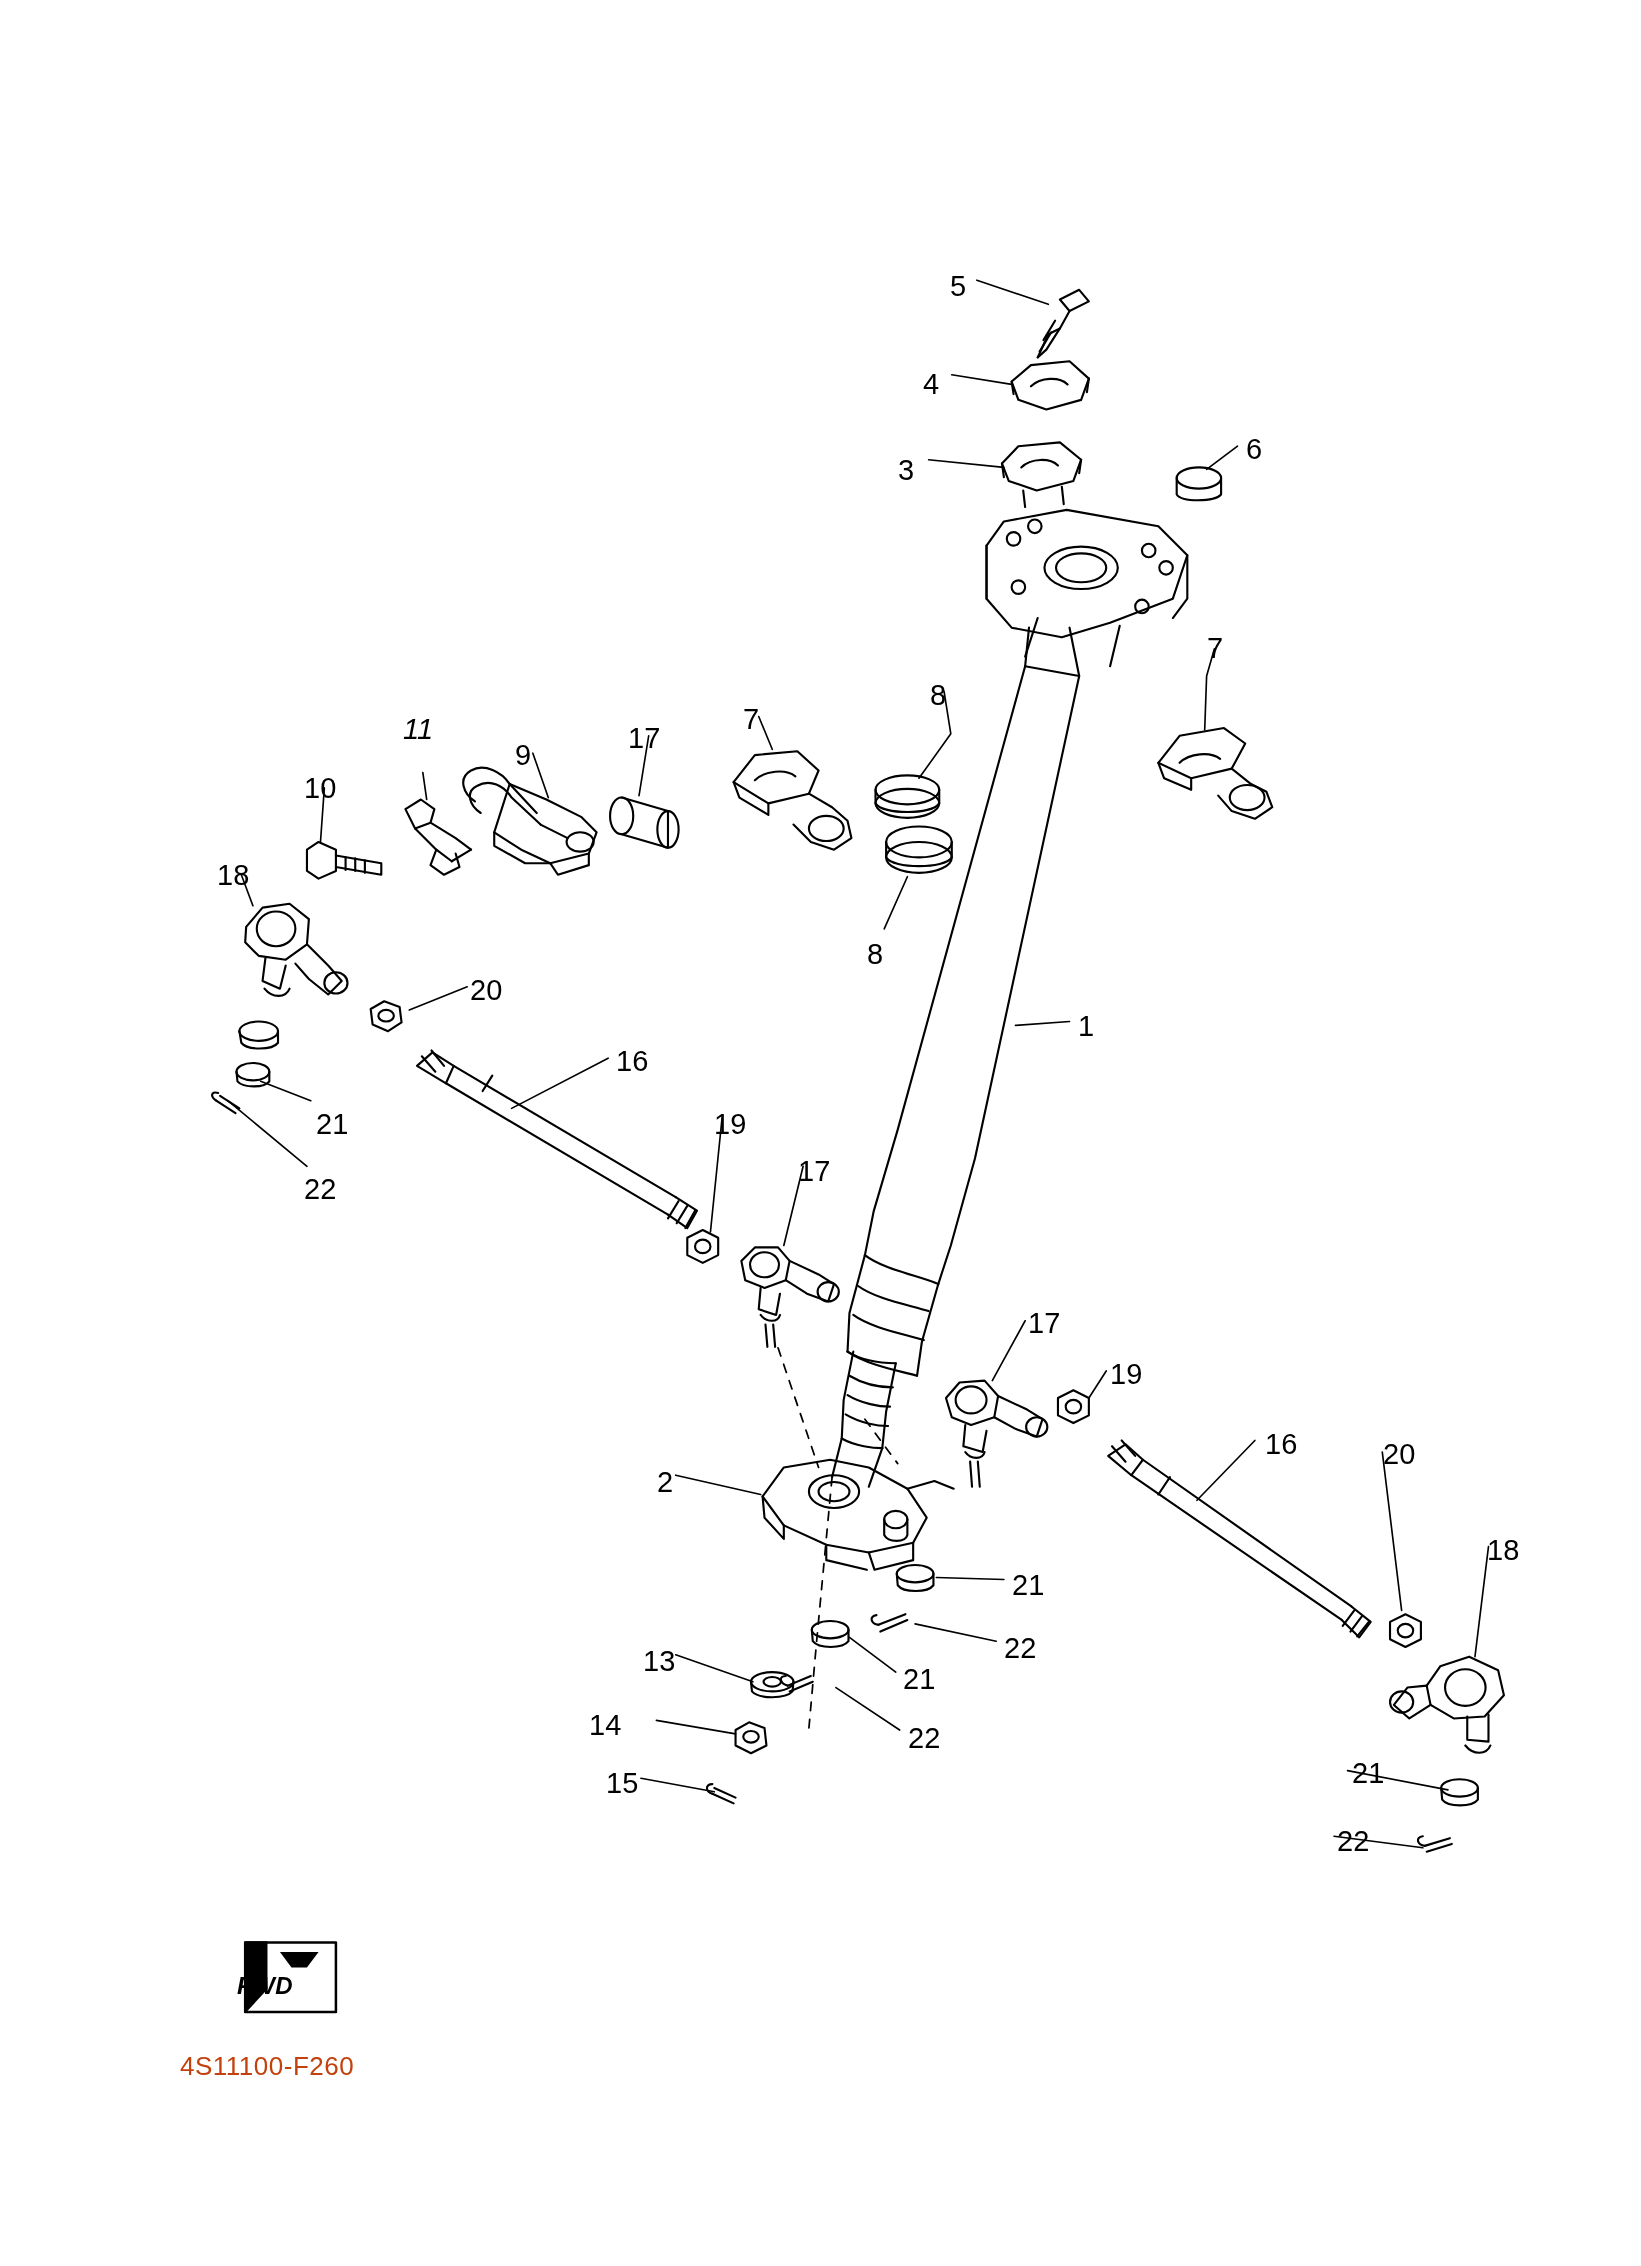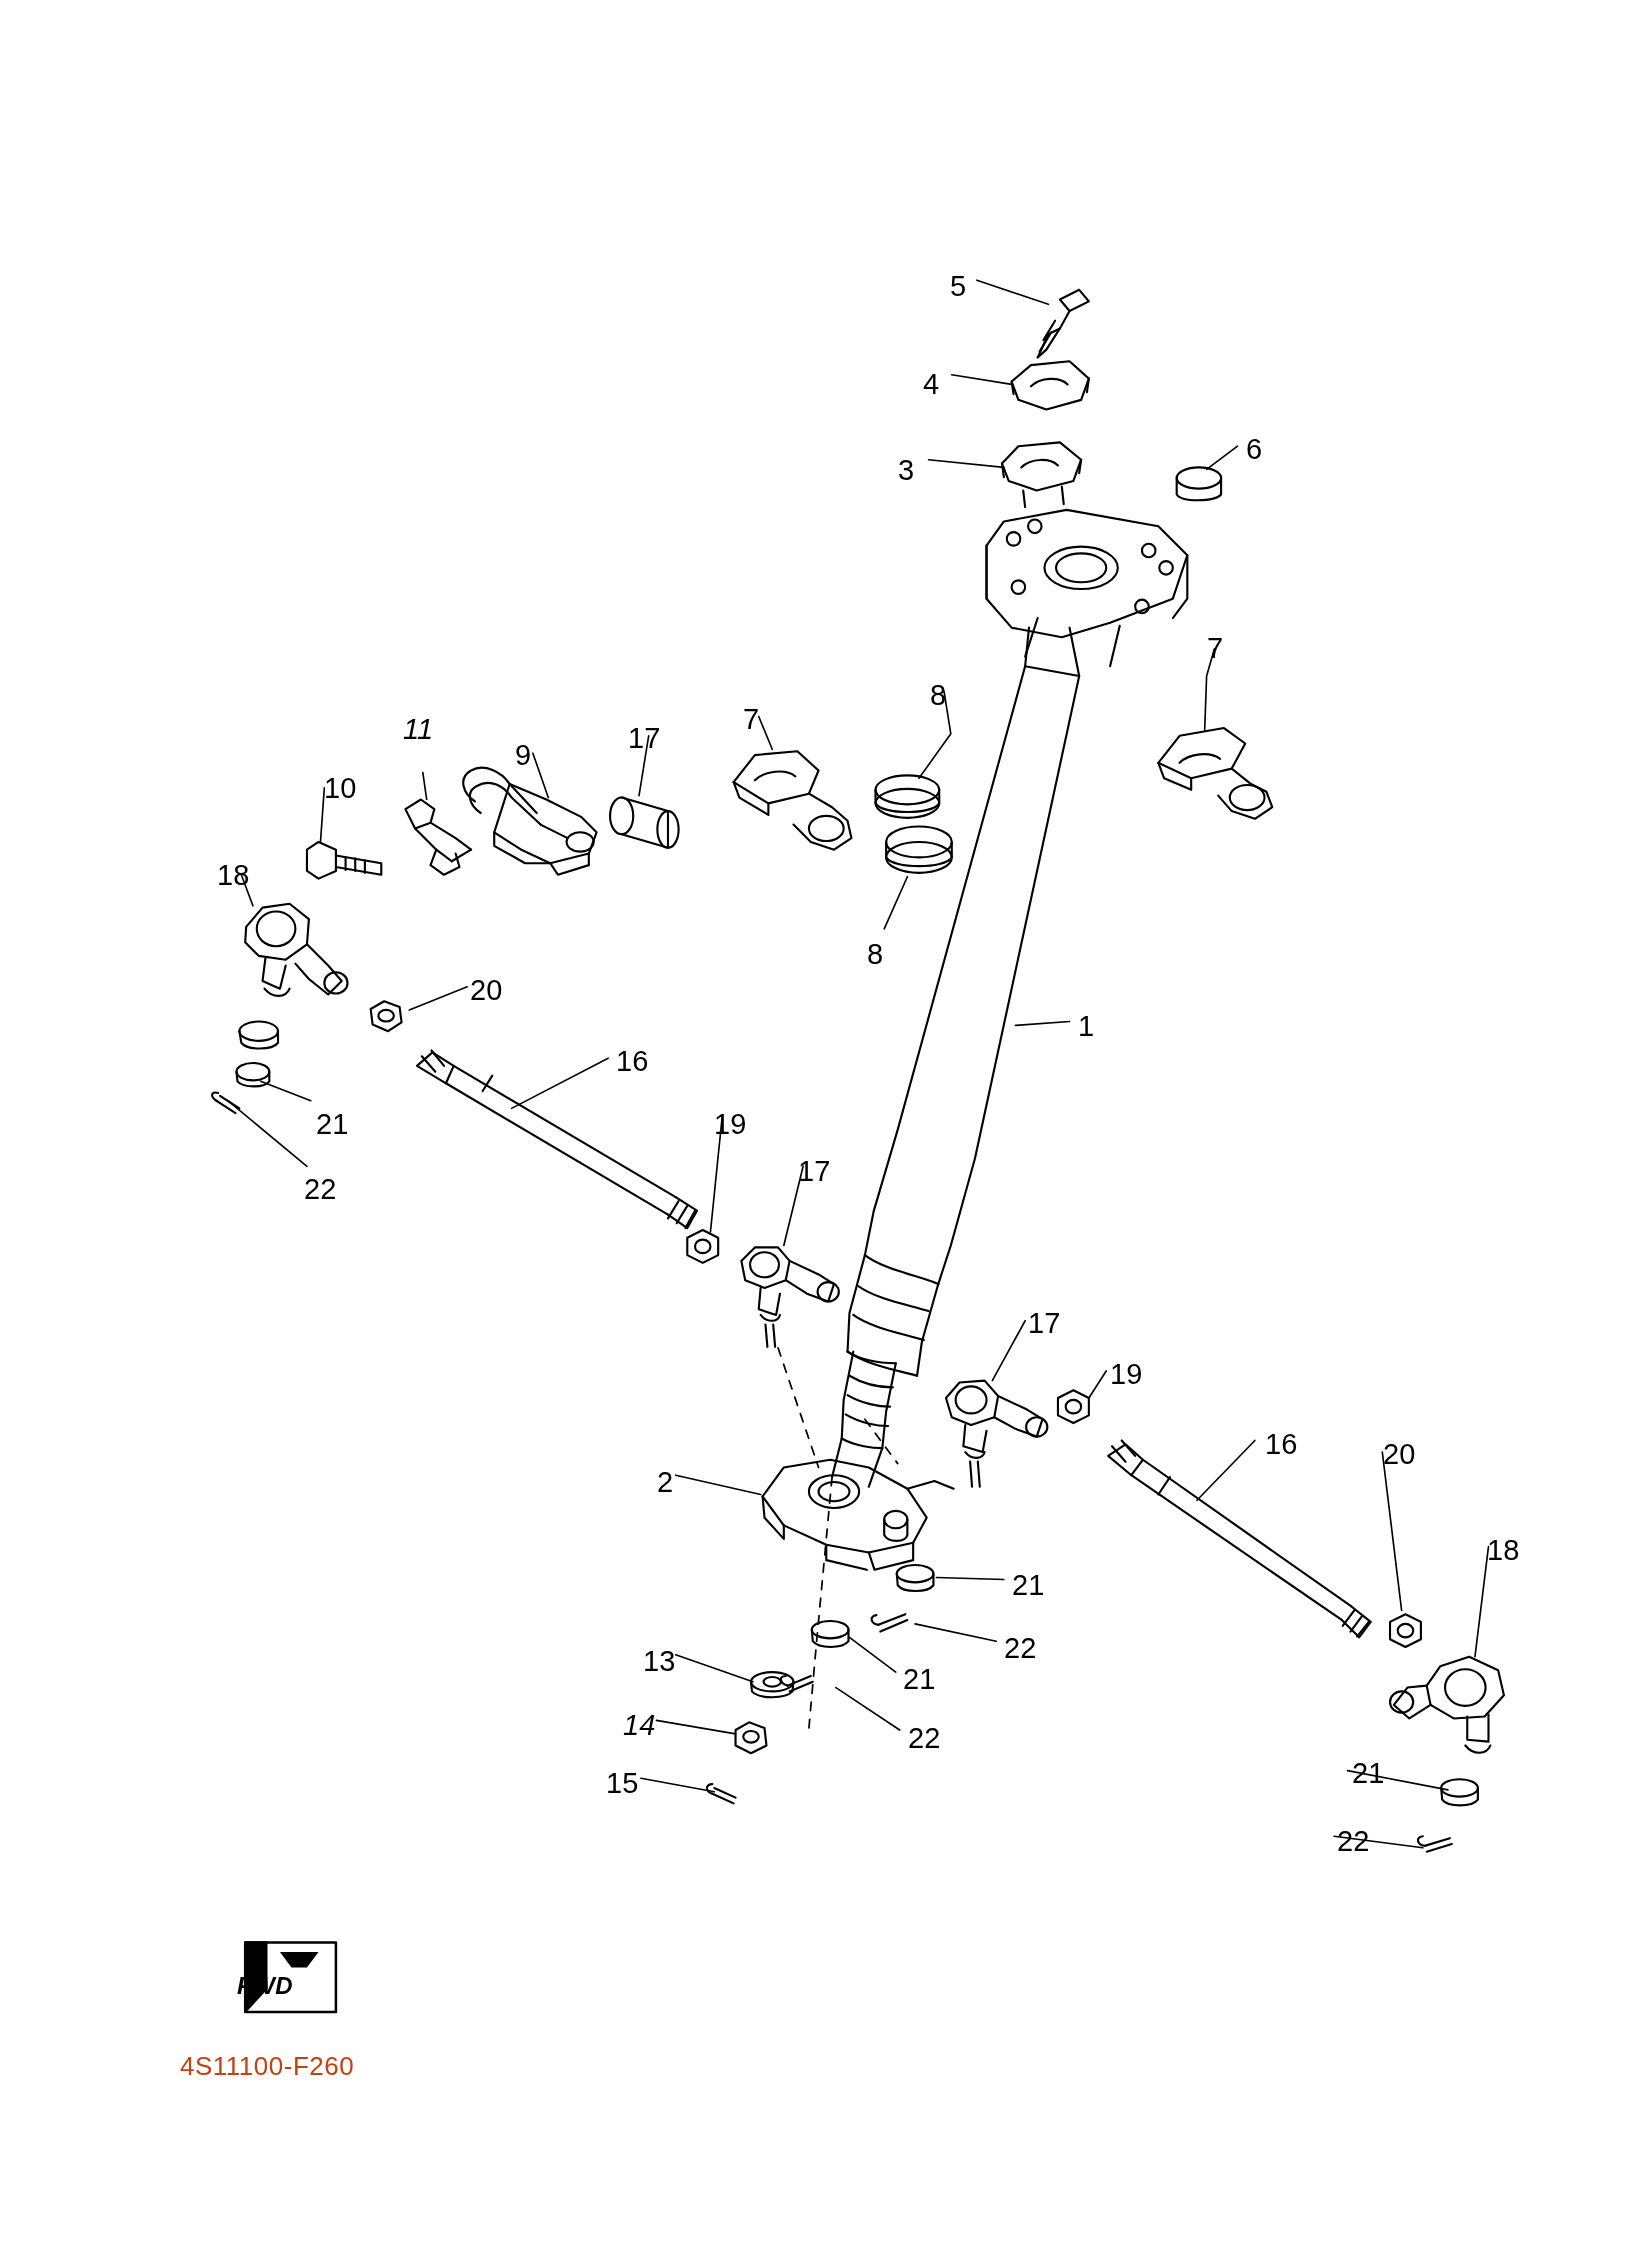--- a/index.html
+++ b/index.html
@@ -398,41 +398,41 @@
   <div class="callout" style="left:950px;  top:270px;">5</div>
   <div class="callout" style="left:923px;  top:368px;">4</div>
   <div class="callout" style="left:898px;  top:454px;">3</div>
   <div class="callout" style="left:1246px; top:433px;">6</div>
   <div class="callout" style="left:1207px; top:632px;">7</div>
   <div class="callout" style="left:930px;  top:679px;">8</div>
   <div class="callout" style="left:743px;  top:703px;">7</div>
   <div class="callout" style="left:628px;  top:722px;">17</div>
   <div class="callout" style="left:515px;  top:739px;">9</div>
   <div class="callout" style="left:403px;  top:713px;font-style:italic;">11</div>
-  <div class="callout" style="left:304px;  top:772px;margin-left:20px;">10</div>
+  <div class="callout" style="left:304px;  top:772px;">10</div>
   <div class="callout" style="left:217px; top:859px;">18</div>
   <div class="callout" style="left:867px;  top:938px;">8</div>
   <div class="callout" style="left:1078px; top:1010px;">1</div>
   <div class="callout" style="left:470px; top:974px;">20</div>
   <div class="callout" style="left:616px; top:1045px;">16</div>
   <div class="callout" style="left:316px; top:1108px;">21</div>
   <div class="callout" style="left:714px; top:1108px;">19</div>
   <div class="callout" style="left:304px; top:1173px;">22</div>
   <div class="callout" style="left:798px; top:1155px;">17</div>
   <div class="callout" style="left:1028px; top:1307px;">17</div>
   <div class="callout" style="left:1110px; top:1358px;">19</div>
   <div class="callout" style="left:1265px; top:1428px;">16</div>
   <div class="callout" style="left:657px;  top:1466px;">2</div>
   <div class="callout" style="left:1383px; top:1438px;">20</div>
   <div class="callout" style="left:1487px; top:1534px;">18</div>
   <div class="callout" style="left:1012px; top:1569px;">21</div>
   <div class="callout" style="left:1004px; top:1632px;">22</div>
   <div class="callout" style="left:643px;  top:1645px;">13</div>
   <div class="callout" style="left:903px; top:1663px;">21</div>
-  <div class="callout" style="left:623px;  top:1709px;font-style:italic;">14</div>
+  <div class="callout" style="left:589px;  top:1709px;">14</div>
   <div class="callout" style="left:908px; top:1722px;">22</div>
   <div class="callout" style="left:606px;  top:1767px;">15</div>
   <div class="callout" style="left:1352px; top:1757px;">21</div>
   <div class="callout" style="left:1337px; top:1825px;">22</div>
 
   <div id="fwd-label">FWD</div>
   <div id="part-code">4S11100-F260</div>
 
 </div>
 

